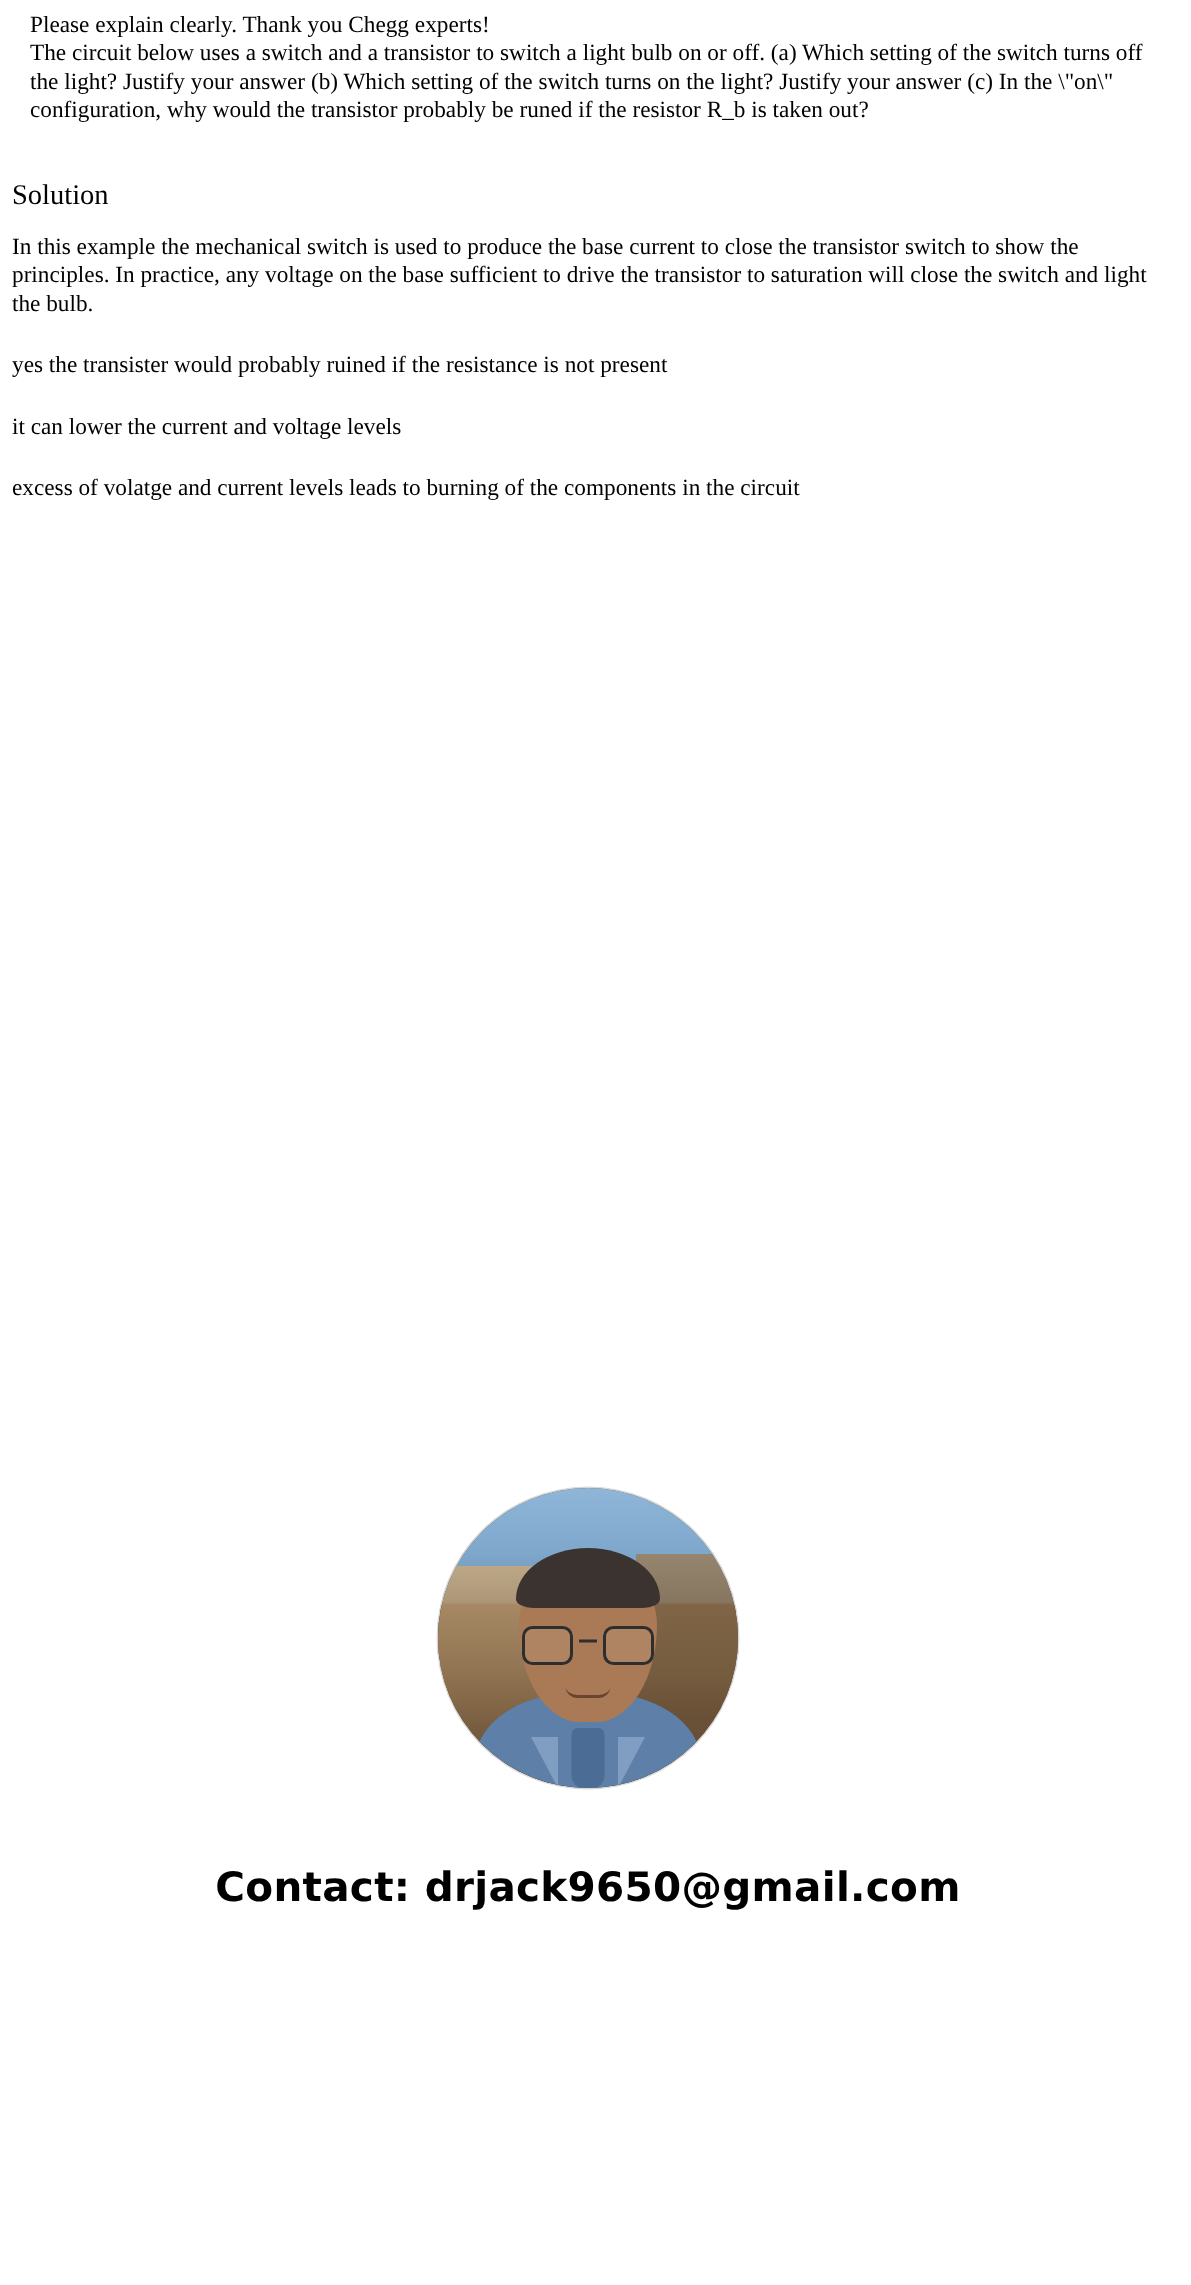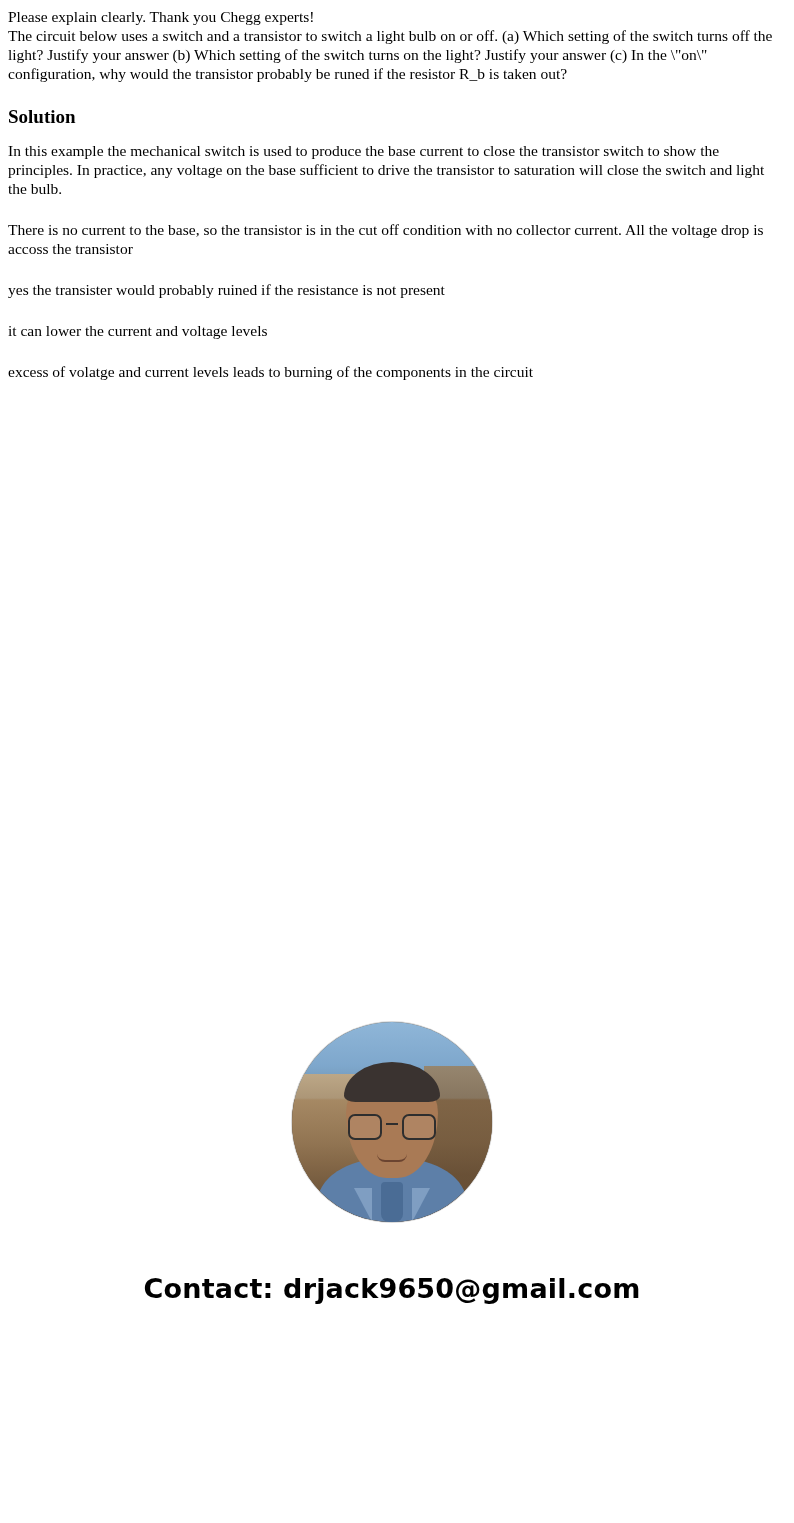--- a/index.html
+++ b/index.html
@@ -16,41 +16,41 @@
   .page {
     position: relative;
     width: 794px;
     min-height: 1523px;
     box-sizing: border-box;
     padding: 8px 18px 0 8px;
   }
   .question-block {
     font-size: 15.5px;
     line-height: 1.22;
-    margin: 0 0 0 0;
+    margin: 0 0 0 12px;
   }
   .question-block p {
     margin: 0 0 0 0;
   }
   .q-intro {
     margin-bottom: 0px;
   }
   .solution-heading {
     font-size: 19px;
-    font-weight: bold;
-    margin: 22px 0 14px 0;
+    font-weight: normal;
+    margin: 36px 0 14px 0;
     line-height: 1.2;
   }
   .answer p {
     font-size: 15.5px;
     line-height: 1.22;
     margin: 0 0 22px 0;
   }
   .answer p:last-child {
-    margin-bottom: 0;
+    margin-bottom: 16px;
   }
   .spacer {
     height: 640px;
   }
   .avatar-wrap {
     display: flex;
     justify-content: center;
     align-items: center;
     margin-top: 0;
   }
@@ -200,21 +200,20 @@
 
   <div class="question-block">
     <p class="q-intro">Please explain clearly. Thank you Chegg experts!</p>
     <p>The circuit below uses a switch and a transistor to switch a light bulb on or off. (a) Which setting of the switch turns off the light? Justify your answer (b) Which setting of the switch turns on the light? Justify your answer (c) In the \"on\" configuration, why would the transistor probably be runed if the resistor R_b is taken out?</p>
   </div>
 
   <h2 class="solution-heading">Solution</h2>
 
   <div class="answer">
     <p>In this example the mechanical switch is used to produce the base current to close the transistor switch to show the principles. In practice, any voltage on the base sufficient to drive the transistor to saturation will close the switch and light the bulb.</p>
-    <p>There is no current to the base, so the transistor is in the cut off condition with no collector current. All the voltage drop is accoss the transistor</p>
     <p>yes the transister would probably ruined if the resistance is not present</p>
     <p>it can lower the current and voltage levels</p>
     <p>excess of volatge and current levels leads to burning of the components in the circuit</p>
   </div>
 
   <div class="spacer"></div>
 
   <div class="avatar-wrap">
     <div class="avatar">
       <div class="av-bg"></div>

